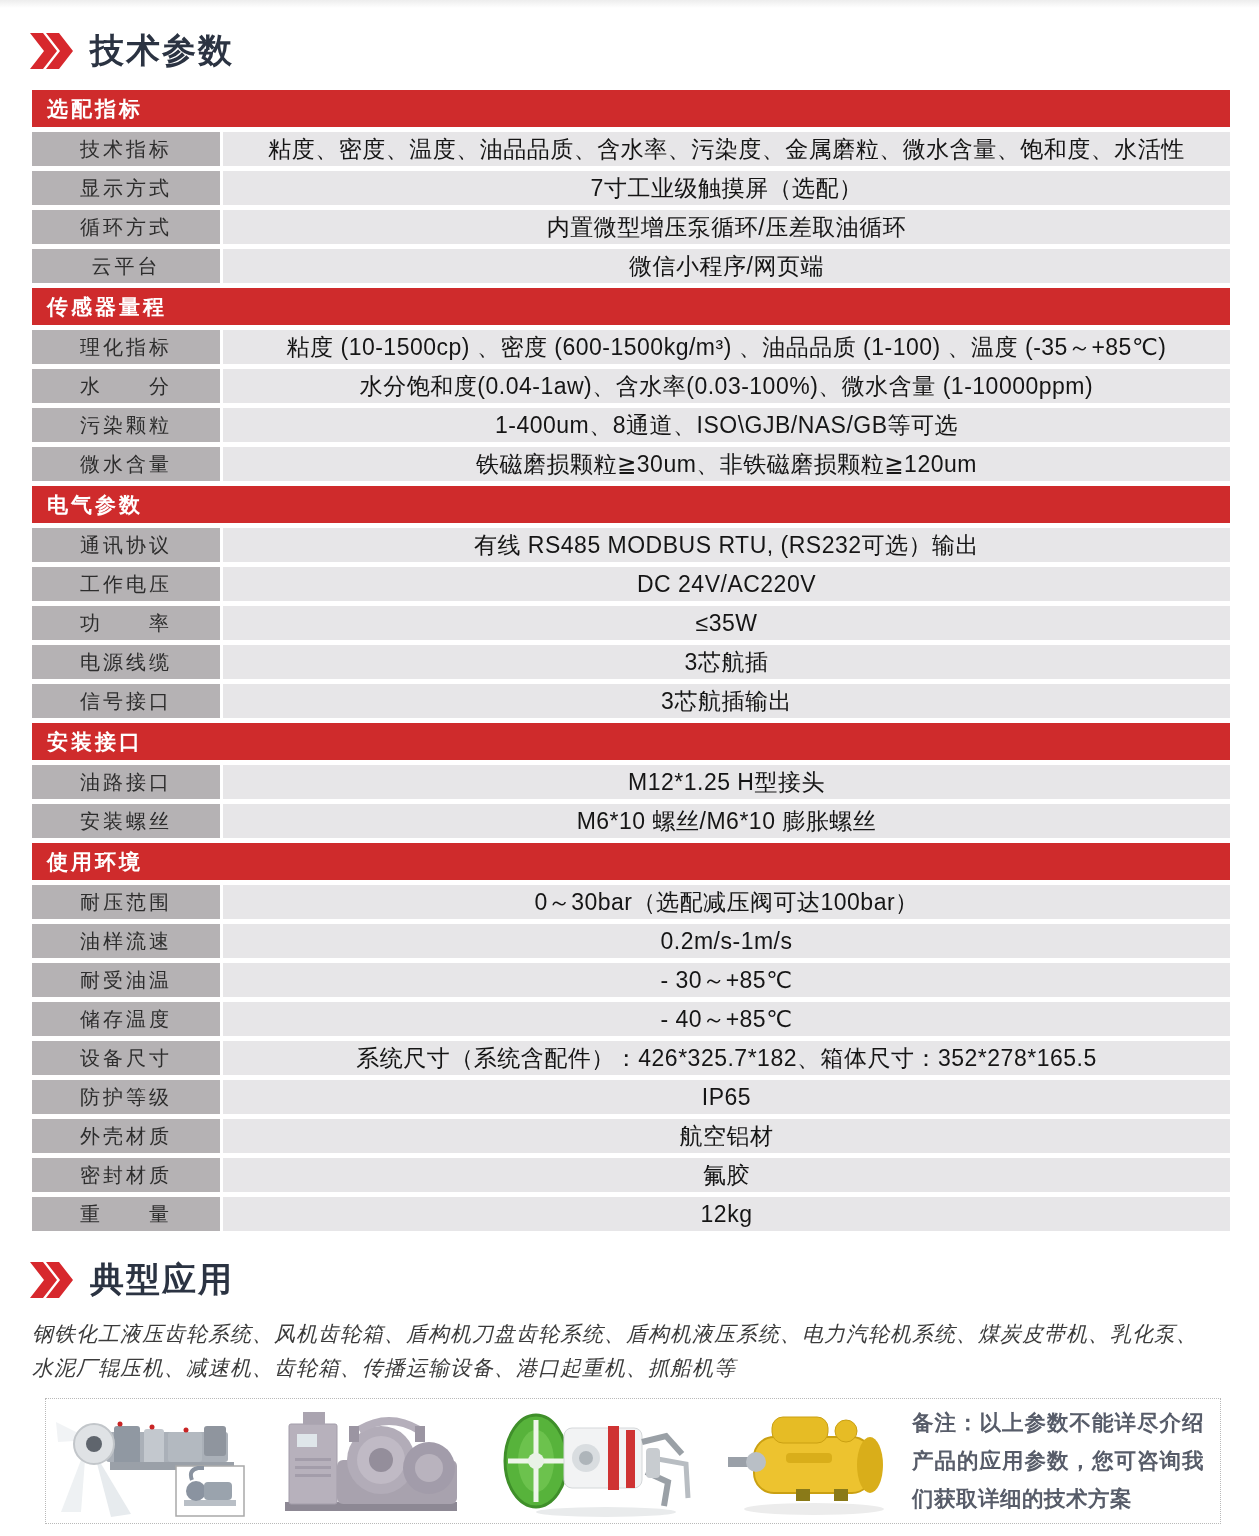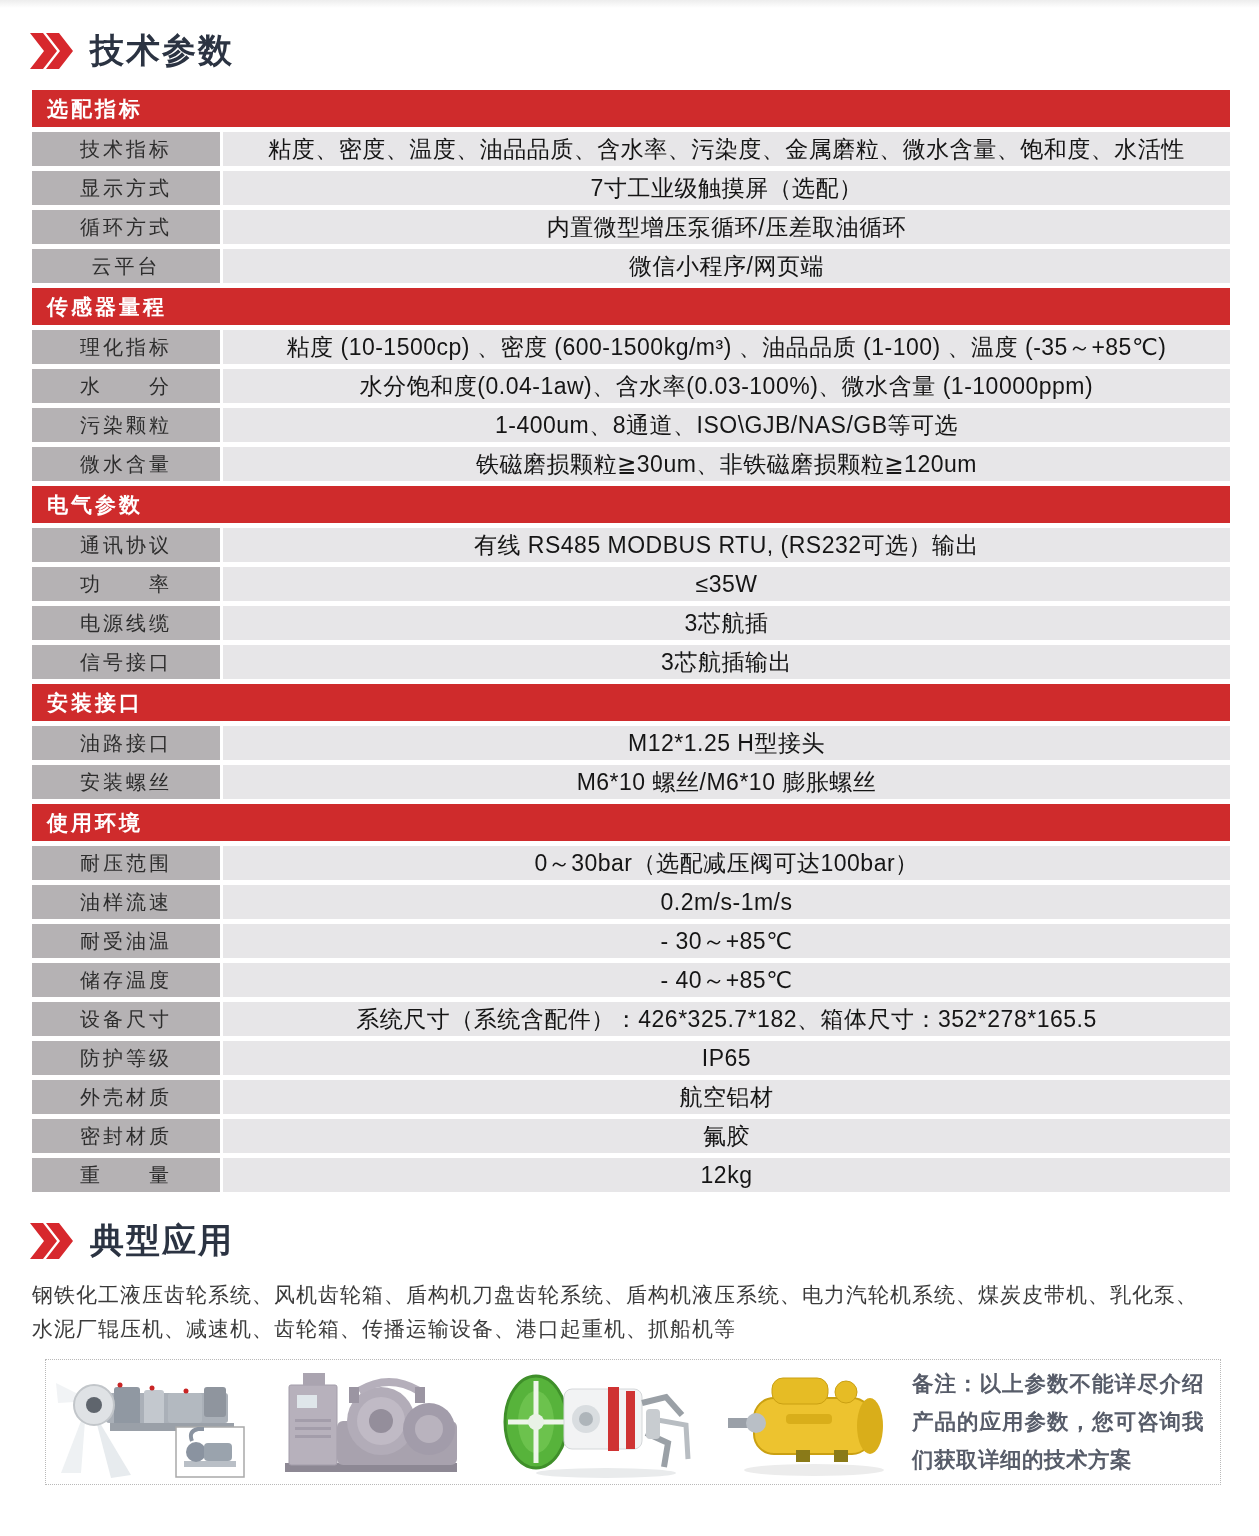--- a/index.html
+++ b/index.html
@@ -16,21 +16,21 @@
   
   .spec-table { margin:0 29px 0 32px; }
   .sec-header { background:#cf2b2c; color:#ffffff; font-size:21px; font-weight:bold;
                 height:37px; line-height:37px; padding-left:15px; letter-spacing:3px; margin-bottom:5px; }
   .row { display:flex; gap:3px; margin-bottom:5px; }
   .cell { display:flex; align-items:center; justify-content:center; height:34px; }
   .cell.label { width:188px; background:#b5b2b4; color:#2d2d2d; font-size:20px; letter-spacing:3px;text-align:center; }
   .cell.value { flex:1; background:#e7e6e8; color:#151515; font-size:23px; letter-spacing:0.5px; white-space:nowrap; }
 
   
-  .apps-text { margin:14px 40px 0 32px; font-size:21px; color:#3b3b3b; line-height:1.6; letter-spacing:1px; }
+  .apps-text { margin:14px 40px 0 32px; font-size:21px; color:#3b3b3b; line-height:1.6; letter-spacing:1px;font-style:italic; }
 
   .bottom-box { margin:14px 38px 0 45px; height:126px; border:1px dotted #b9b9b9;
                 display:flex; align-items:center; padding:4px 10px; }
   .img-slot { flex:0 0 auto; }
   .note { width:292px; margin-left:auto; margin-right:6px; color:#575c69; font-weight:bold;
           font-size:21.5px; line-height:1.78; text-align:justify; letter-spacing:0.5px; }
 </style>
 </head>
 <body>
 
@@ -85,20 +85,24 @@
           <div class="cell label">微水含量</div>
           <div class="cell value">铁磁磨损颗粒≧30um、非铁磁磨损颗粒≧120um</div>
         </div>
     </div>
 
     <div>
       <div class="sec-header">电气参数</div>
       <div class="row">
           <div class="cell label">通讯协议</div>
           <div class="cell value">有线 RS485 MODBUS RTU, (RS232可选）输出</div>
+        </div>
+      <div class="row">
+          <div class="cell label">工作电压</div>
+          <div class="cell value">DC 24V/AC220V</div>
         </div>
       <div class="row">
           <div class="cell label">功　　率</div>
           <div class="cell value">≤35W</div>
         </div>
       <div class="row">
           <div class="cell label">电源线缆</div>
           <div class="cell value">3芯航插</div>
         </div>
       <div class="row">

